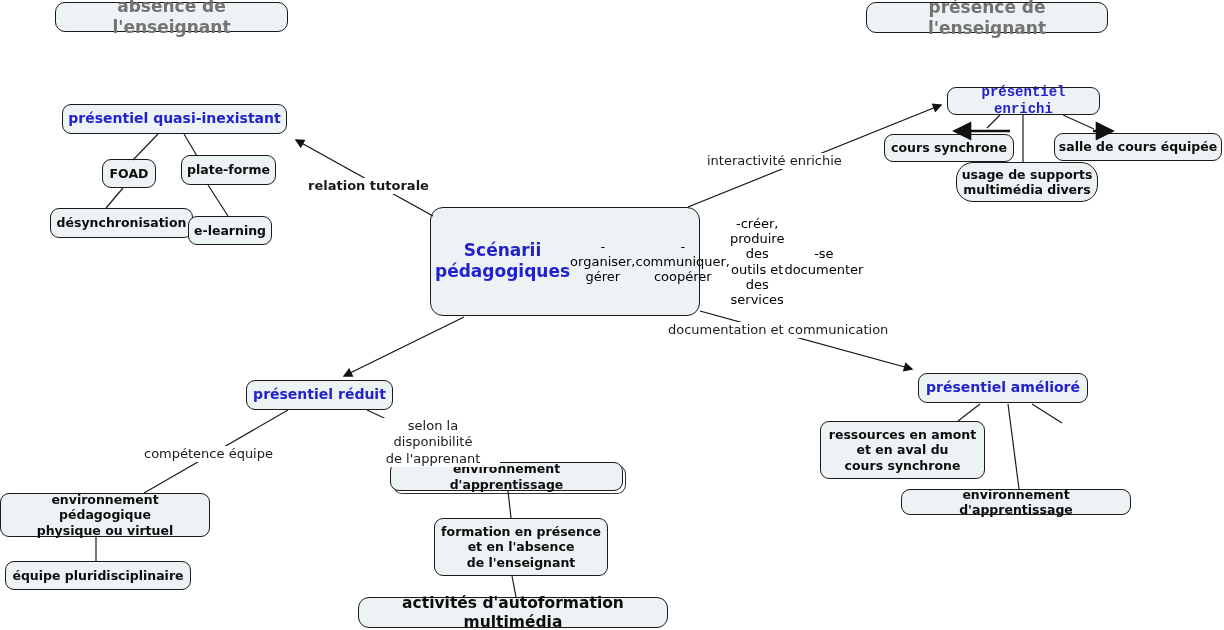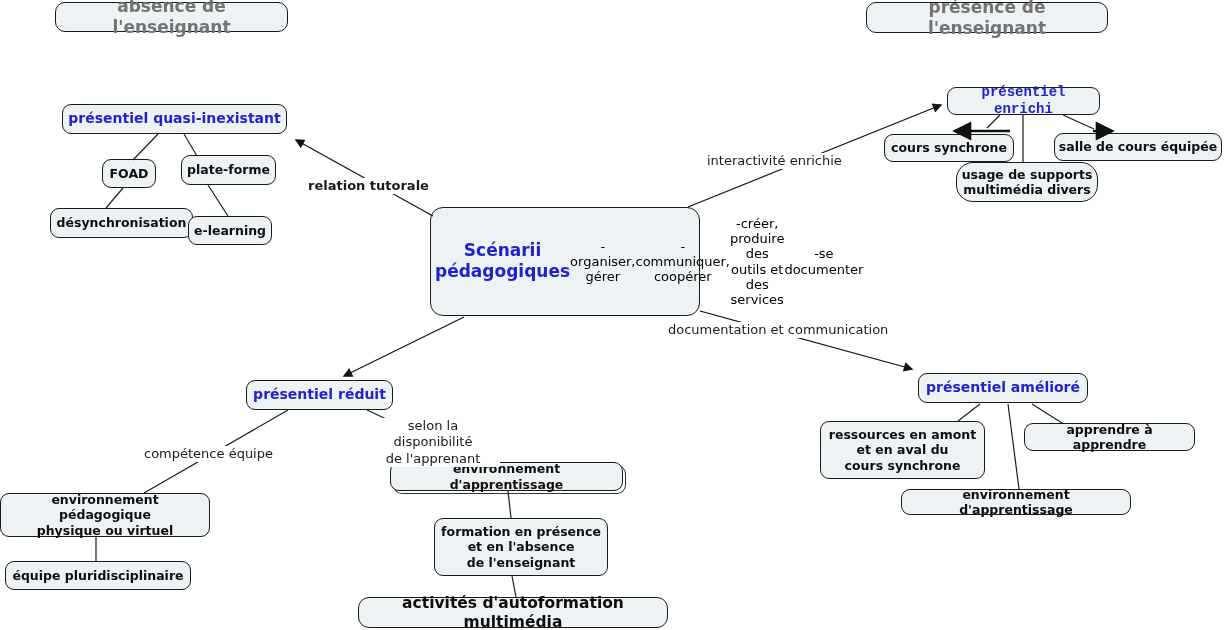--- a/index.html
+++ b/index.html
@@ -57,21 +57,20 @@
   <div class="node blue" style="left:947px; top:87px; width:153px; height:28px;font-family:Liberation Mono, monospace;">présentiel enrichi</div>
   <div class="node" style="left:884px; top:134px; width:130px; height:28px;">cours synchrone</div>
   <div class="node" style="left:1054px; top:133px; width:168px; height:28px;">salle de cours équipée</div>
   <div class="node" style="left:956px; top:162px; width:142px; height:40px;border-radius:17px;">usage de supports
 multimédia divers</div>
 
   <div class="node blue" style="left:918px; top:373px; width:170px; height:30px;">présentiel amélioré</div>
   <div class="node" style="left:820px; top:421px; width:165px; height:58px;">ressources en amont
 et en aval du
 cours synchrone</div>
-  <div class="node" style="left:1024px; top:423px; width:171px; height:28px;">apprendre à apprendre</div>
   <div class="node" style="left:901px; top:489px; width:230px; height:26px;">environnement d'apprentissage</div>
 
   <div class="node blue" style="left:246px; top:380px; width:147px; height:30px;">présentiel réduit</div>
   <div class="node" style="left:0px; top:493px; width:210px; height:44px;">environnement pédagogique
 physique ou virtuel</div>
   <div class="node" style="left:5px; top:561px; width:186px; height:29px;">équipe pluridisciplinaire</div>
 
   <div class="node double" style="left:390px; top:462px; width:233px; height:29px;">environnement d'apprentissage</div>
   <div class="node" style="left:434px; top:518px; width:174px; height:58px;">formation en présence
 et en l'absence

